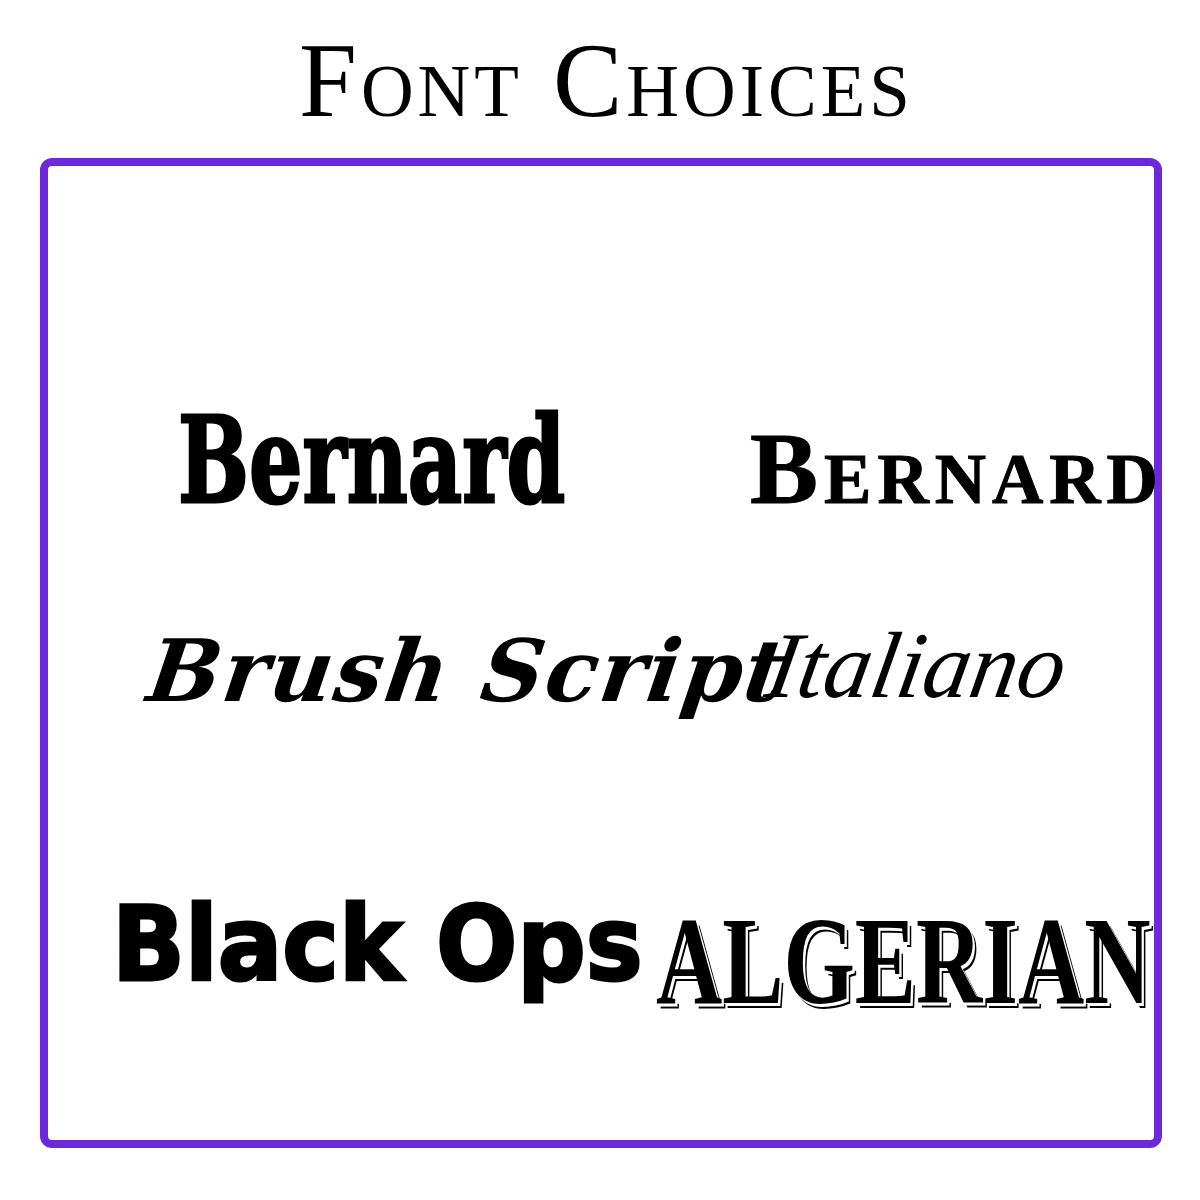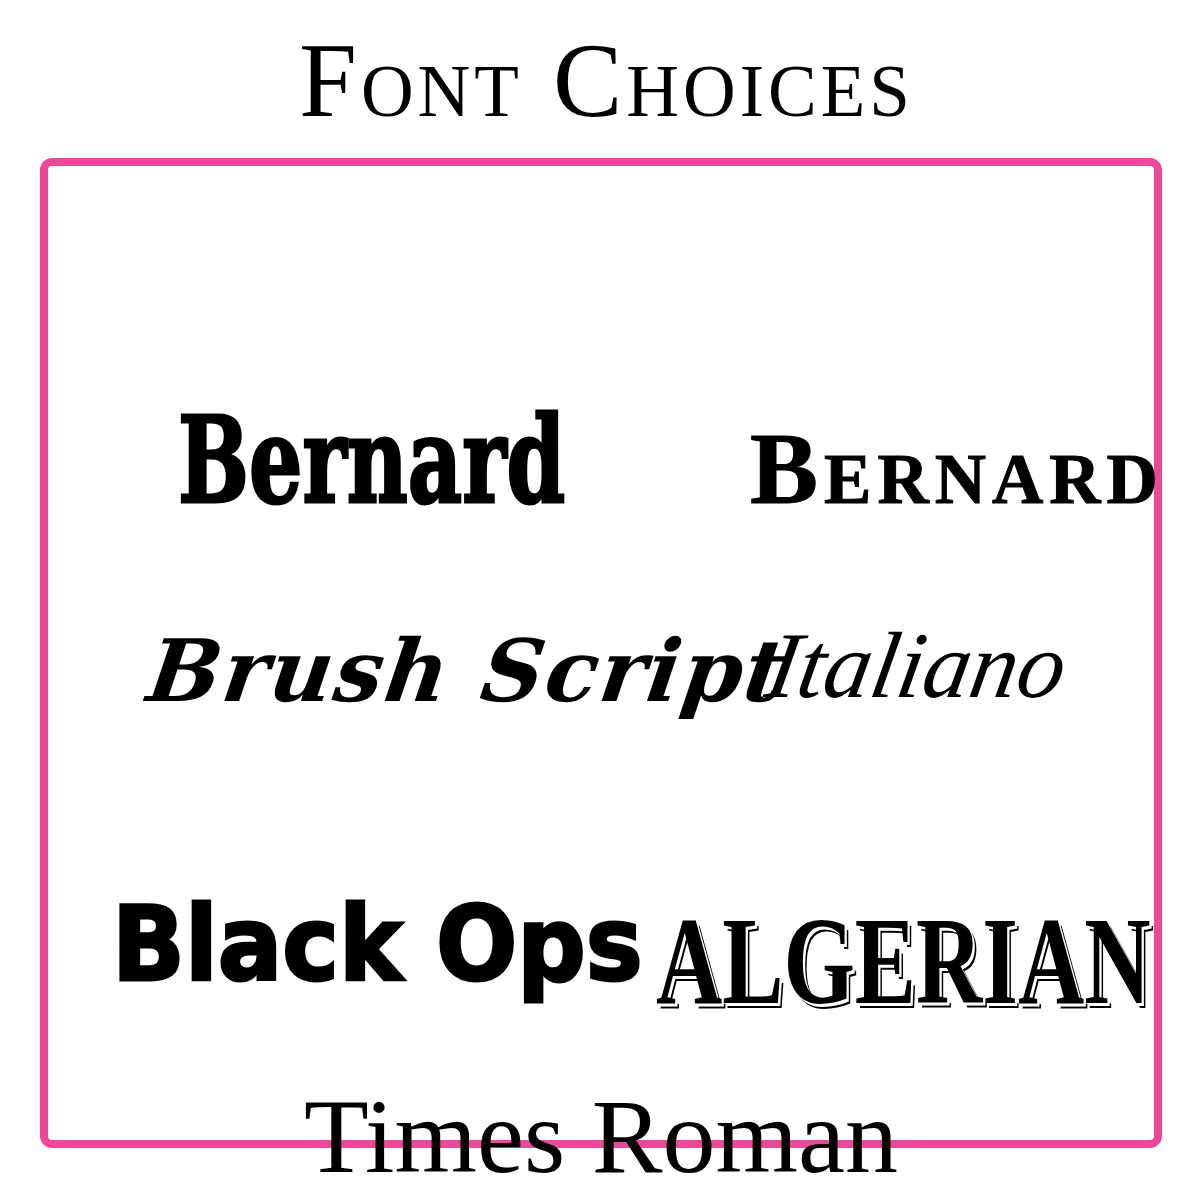--- a/index.html
+++ b/index.html
@@ -34,21 +34,21 @@
     transform: scaleY(1.02);
   }
 
   
   .sample-box {
     position: absolute;
     left: 40px;
     top: 158px;
     width: 1106px;
     height: 974px;
-    border: 8px solid #ec4899;
+    border: 8px solid #6d28d9;
     border-radius: 12px;
     background: #ffffff;
   }
 
   .sample {
     position: absolute;
     line-height: 1;
     white-space: nowrap;
     color: #000000;
   }
@@ -152,16 +152,15 @@
     <div class="sample font-copper">Bernard</div>
 
     <div class="sample font-brush-script">Brush Script</div>
 
     <div class="sample font-italiano">Italiano</div>
 
     <div class="sample font-black-ops">Black Ops</div>
 
     <div class="sample font-algerian">ALGERIAN</div>
 
-    <div class="sample font-times-roman">Times Roman</div>
 
   </div>
 </div>
 
 </body></html>

